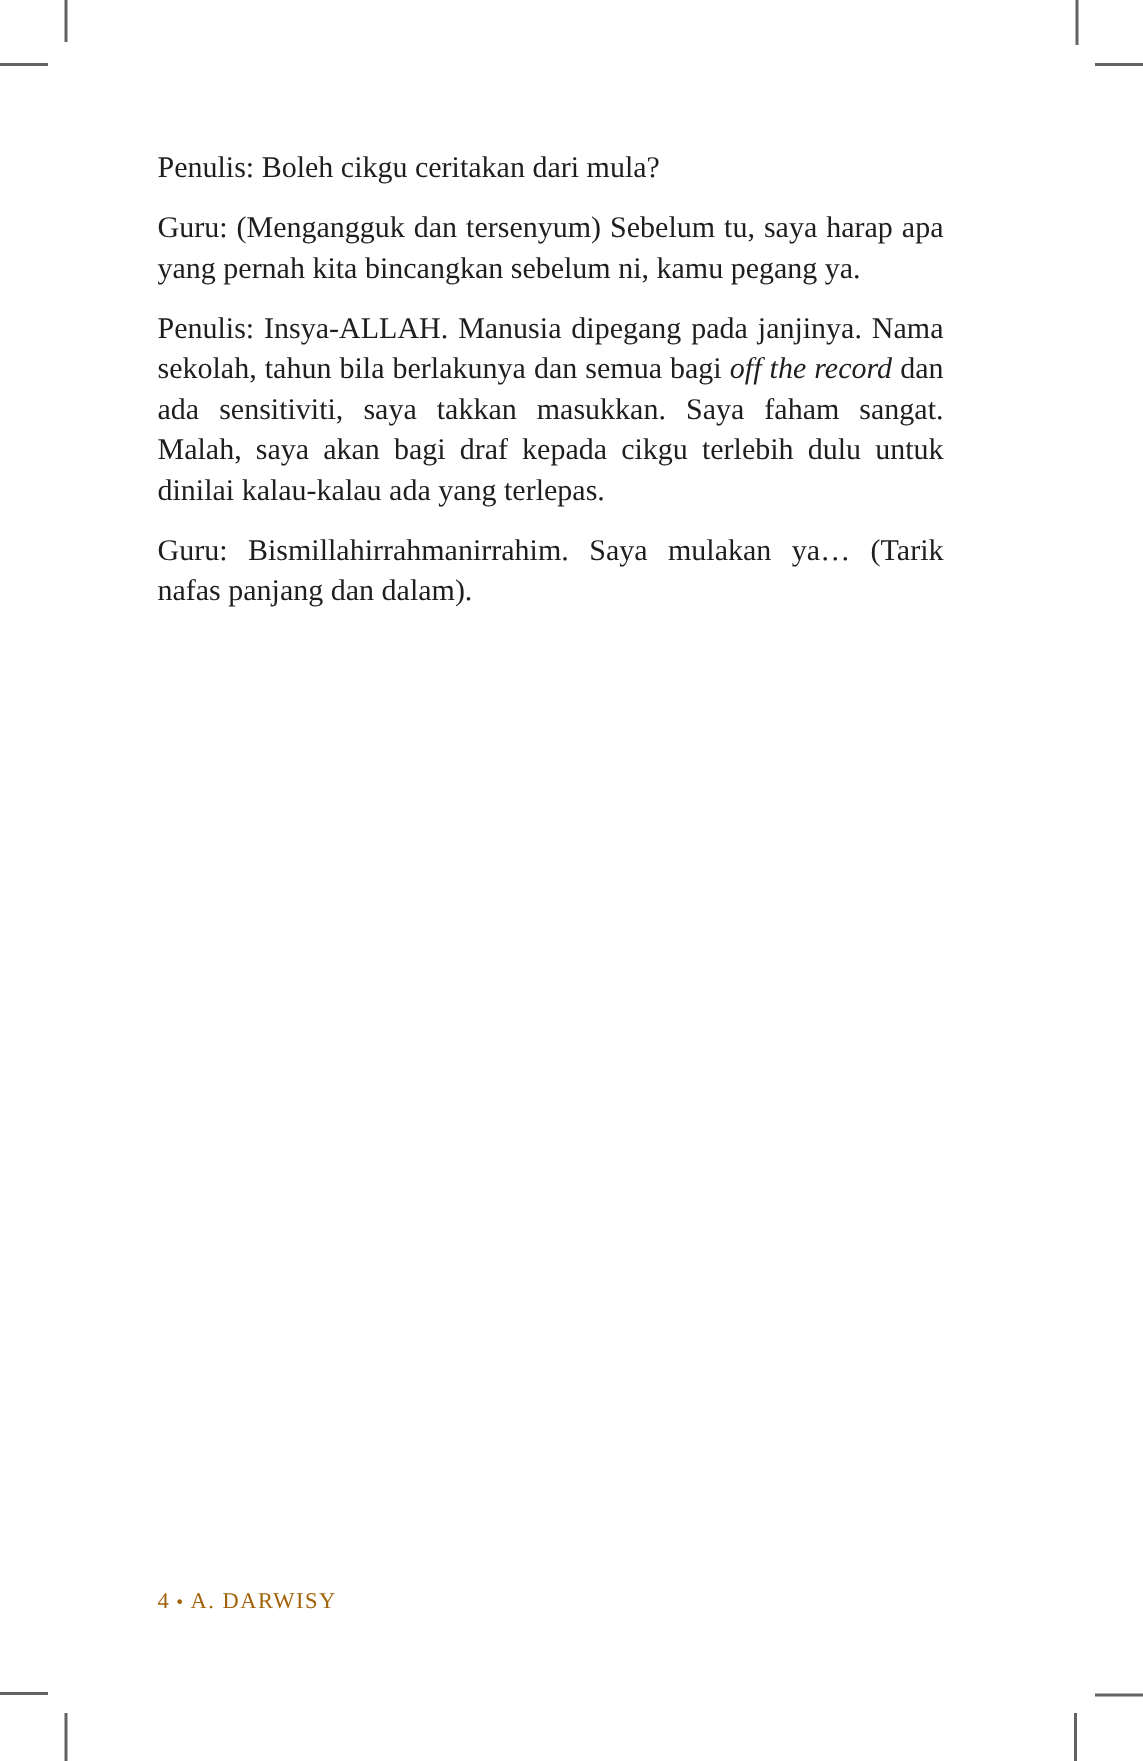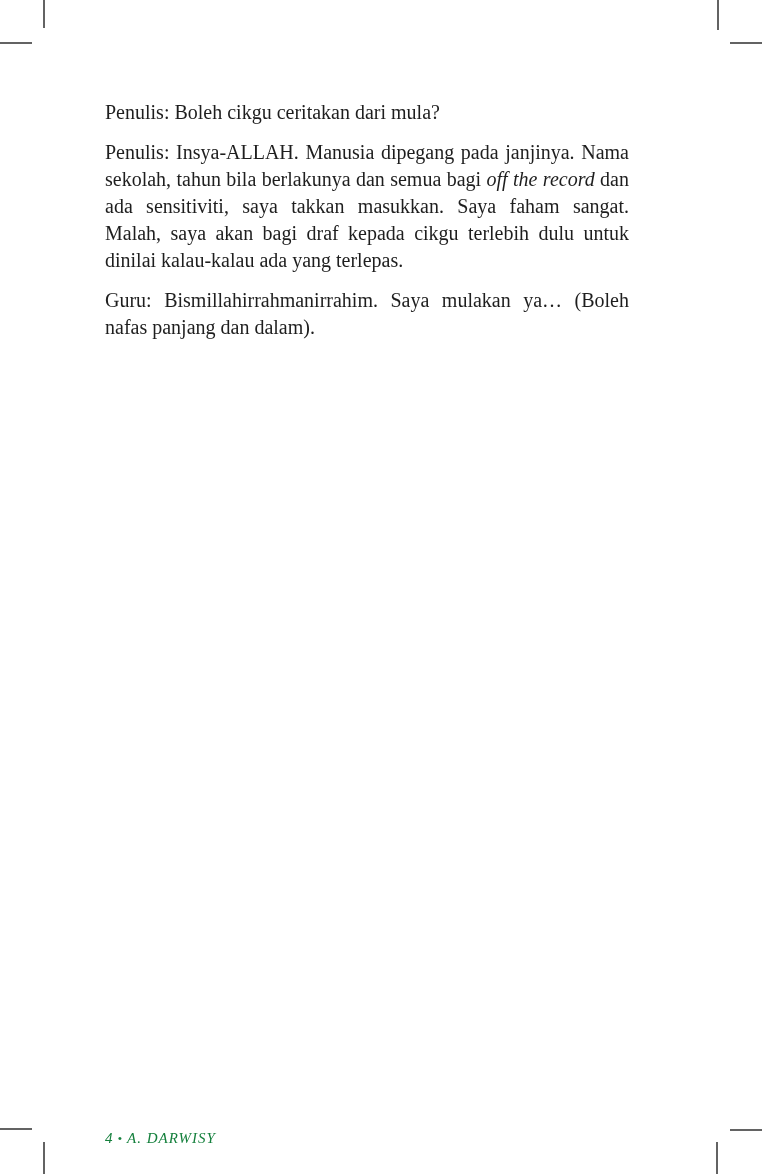--- a/index.html
+++ b/index.html
@@ -46,26 +46,25 @@
     text-justify: inter-word;
     color: #1e1e1e;
   }
   .text-block p em {
   }
 
   
   .footer {
     position: absolute;
     left: 105px;
-    top: 1130px;
+    top: 1060px;
     font-size: 15px;
     line-height: 16px;
-    color: #15803d;
+    color: #a16207;
     white-space: nowrap;
-    font-style: italic;
   }
   .footer .sep {
     margin: 0 5px;
     font-size: 13px;
   }
   .footer .author {
     letter-spacing: 1px;
   }
 </style>
 </head>
@@ -75,19 +74,20 @@
 <div class="crop h tl-h"></div>
 <div class="crop v tr-v"></div>
 <div class="crop h tr-h"></div>
 <div class="crop h bl-h"></div>
 <div class="crop v bl-v"></div>
 <div class="crop h br-h"></div>
 <div class="crop v br-v"></div>
 
 <div class="text-block" id="dialogue">
     <p><span>Penulis: Boleh cikgu ceritakan dari mula?</span></p>
+    <p><span>Guru: (Mengangguk dan tersenyum) Sebelum tu, saya harap apa yang pernah kita bincangkan sebelum ni, kamu pegang ya.</span></p>
     <p><span>Penulis: Insya-ALLAH. Manusia dipegang pada janjinya. Nama sekolah, tahun bila berlakunya dan semua bagi </span><em>off the record</em><span> dan ada sensitiviti, saya takkan masukkan. Saya faham sangat. Malah, saya akan bagi draf kepada cikgu terlebih dulu untuk dinilai kalau-kalau ada yang terlepas.</span></p>
-    <p><span>Guru: Bismillahirrahmanirrahim. Saya mulakan ya… (Boleh nafas panjang dan dalam).</span></p>
+    <p><span>Guru: Bismillahirrahmanirrahim. Saya mulakan ya… (Tarik nafas panjang dan dalam).</span></p>
   </div>
 
 <div class="footer">
   <span>4</span><span class="sep">•</span><span class="author">A. DARWISY</span>
 </div>
 
 </body></html>

